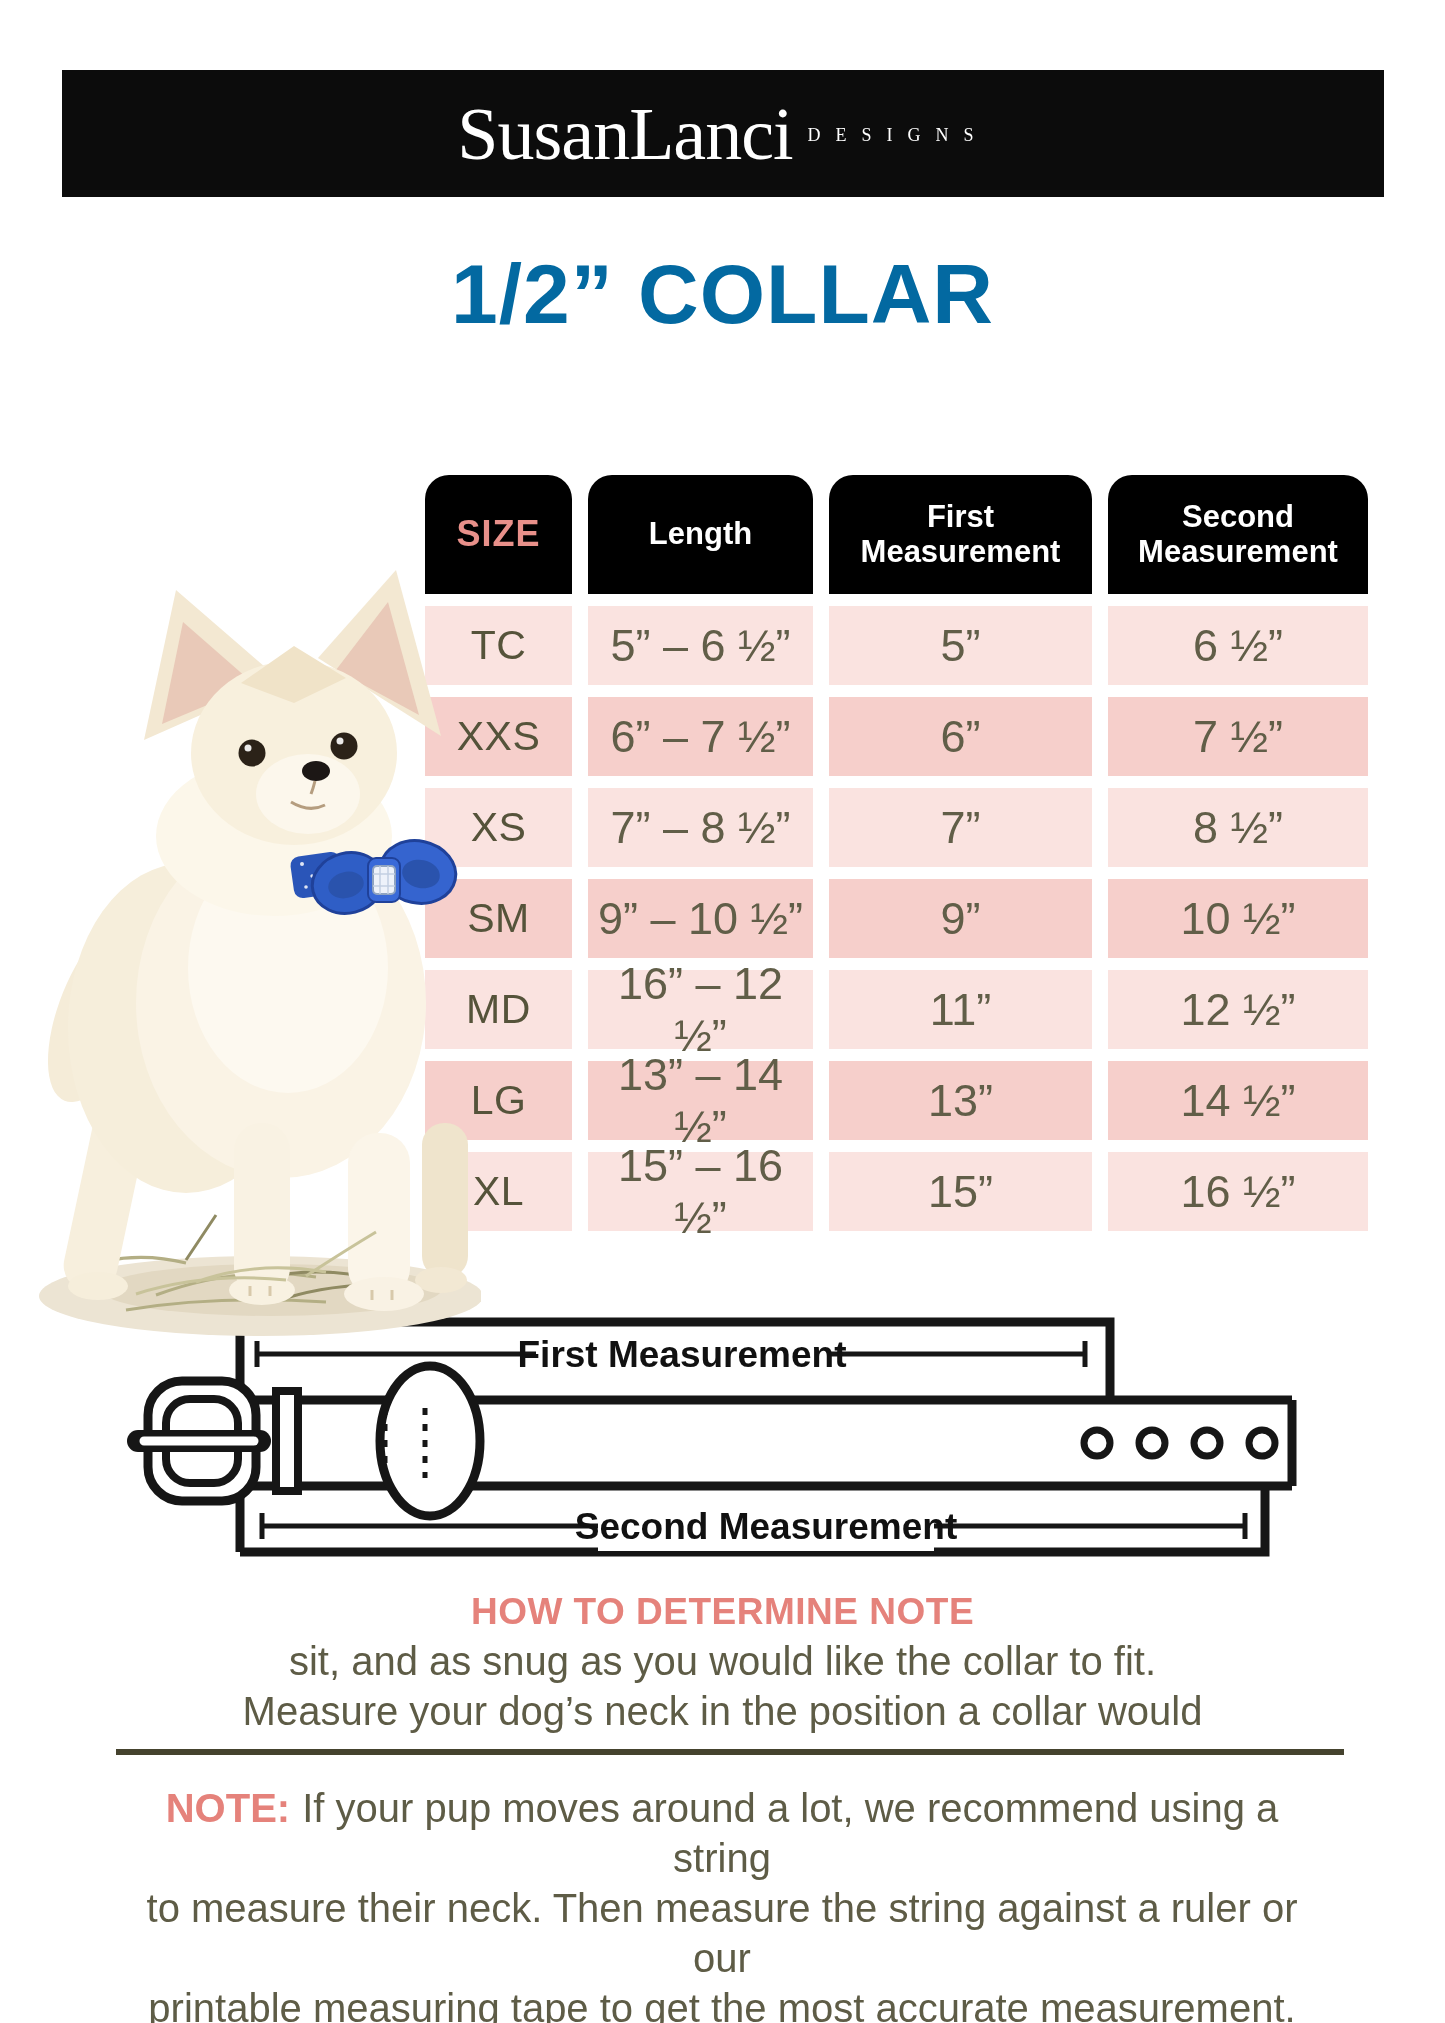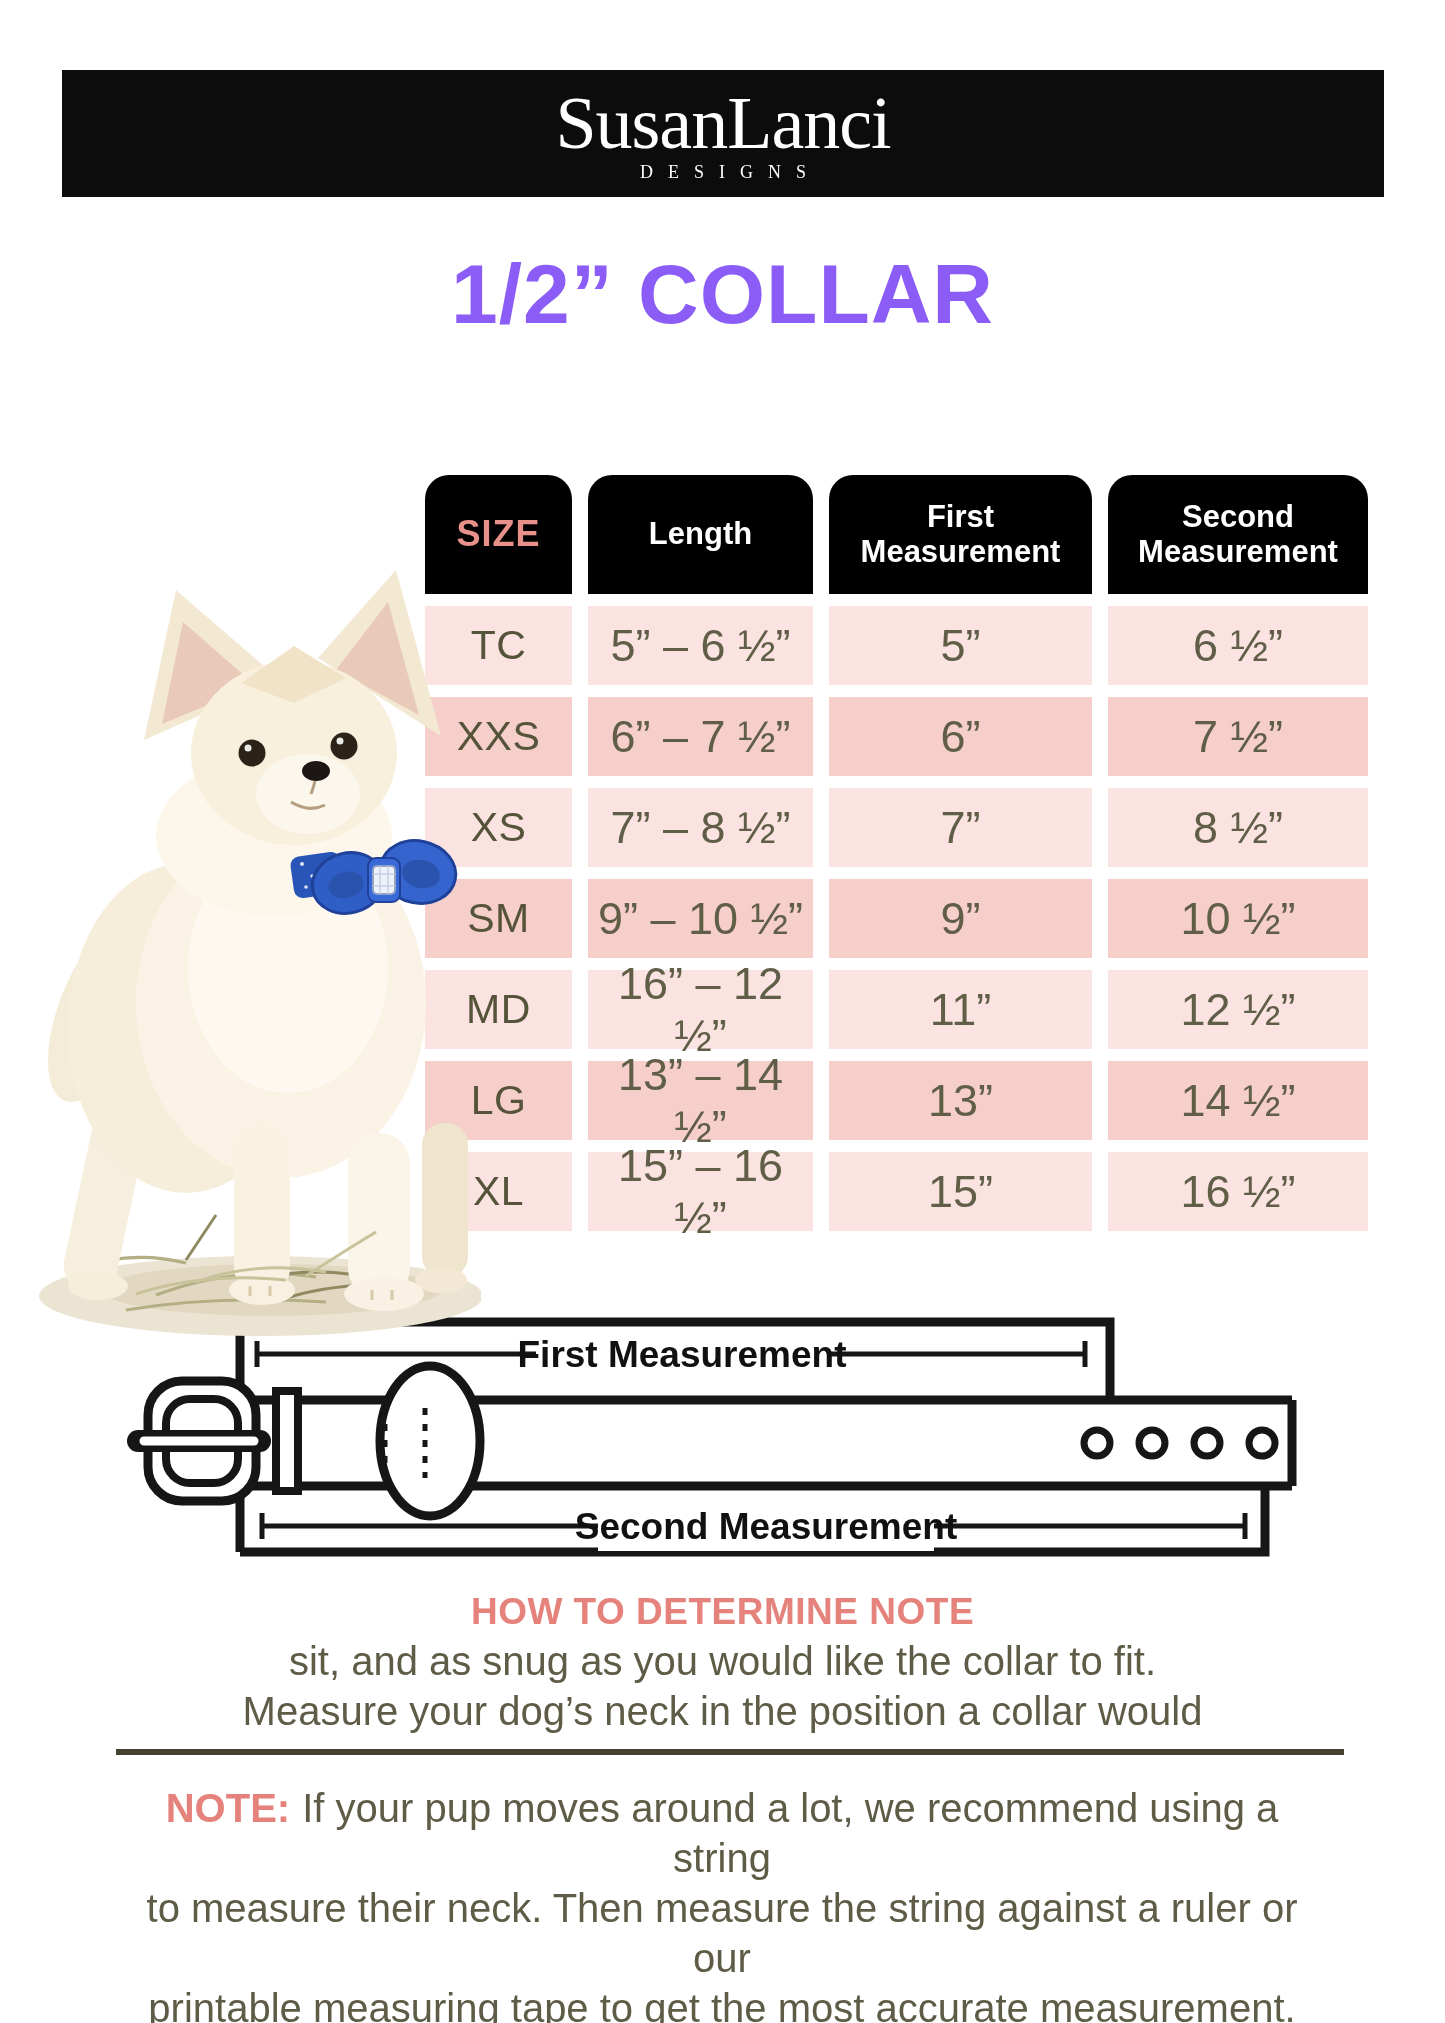--- a/index.html
+++ b/index.html
@@ -1,29 +1,29 @@
 <!DOCTYPE html>
 <html><head>
 <meta charset="utf-8">
 <style>
   html,body{margin:0;padding:0;background:#ffffff;}
   #page{position:relative;width:1445px;height:2023px;background:#ffffff;overflow:hidden;
         font-family:"Liberation Sans",sans-serif;}
 
   
   .banner{position:absolute;left:62px;top:70px;width:1322px;height:127px;background:#0c0c0c;
-          display:flex;flex-direction:column;align-items:center;justify-content:center;}
+          display:flex;flex-direction:row;align-items:center;justify-content:center;}
   .brand-primary{color:#ffffff;font-family:"Liberation Serif",serif;font-size:74px;line-height:74px;
           letter-spacing:-1px;font-weight:400;}
   .brand-secondary{color:#ffffff;font-family:"Liberation Serif",serif;font-size:18px;line-height:20px;
           letter-spacing:15px;margin-top:2px;padding-left:15px;}
 
   
   .page-title{position:absolute;left:0;top:246px;width:1445px;text-align:center;
-          color:#8b5cf6;font-size:84px;font-weight:bold;letter-spacing:1px;}
+          color:#0369a1;font-size:84px;font-weight:bold;letter-spacing:1px;}
   .page-subtitle{position:absolute;left:0;top:352px;width:1445px;text-align:center;
           color:#514f38;font-size:45px;font-weight:400;letter-spacing:0.62em;word-spacing:0.55em;
           padding-left:0.31em;box-sizing:border-box;}
 
   
   .size-table{position:absolute;left:425px;top:475px;z-index:2;display:grid;
           grid-template-columns:147px 225px 263px 260px;
           grid-template-rows:119px repeat(7,79px);
           column-gap:16px;row-gap:12px;}
   .th{background:#000000;border-radius:24px 24px 0 0;color:#ffffff;

